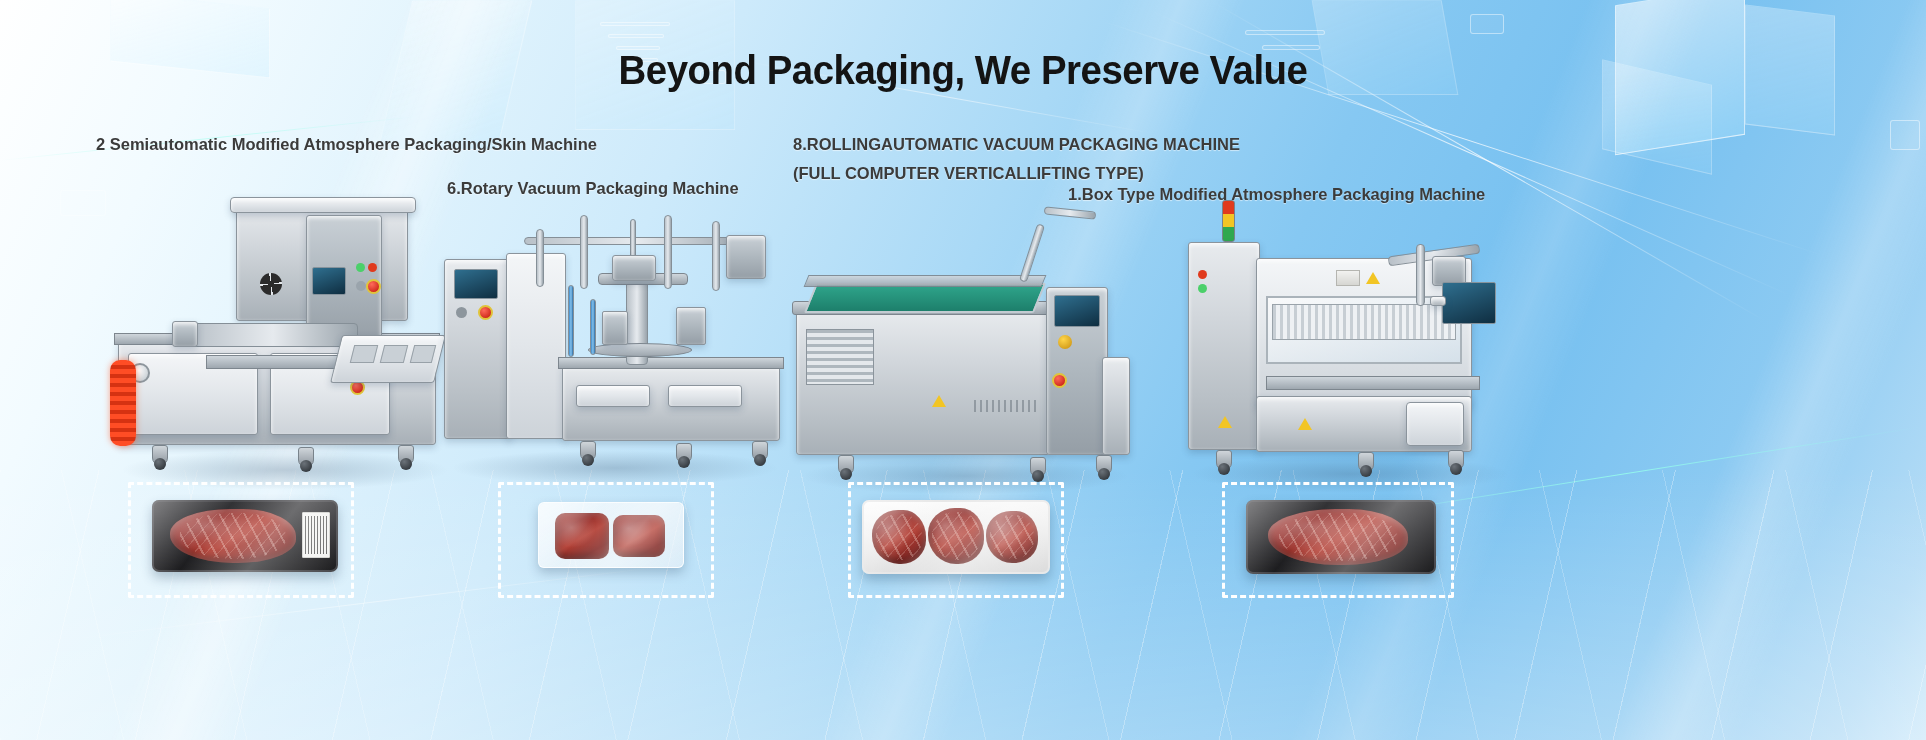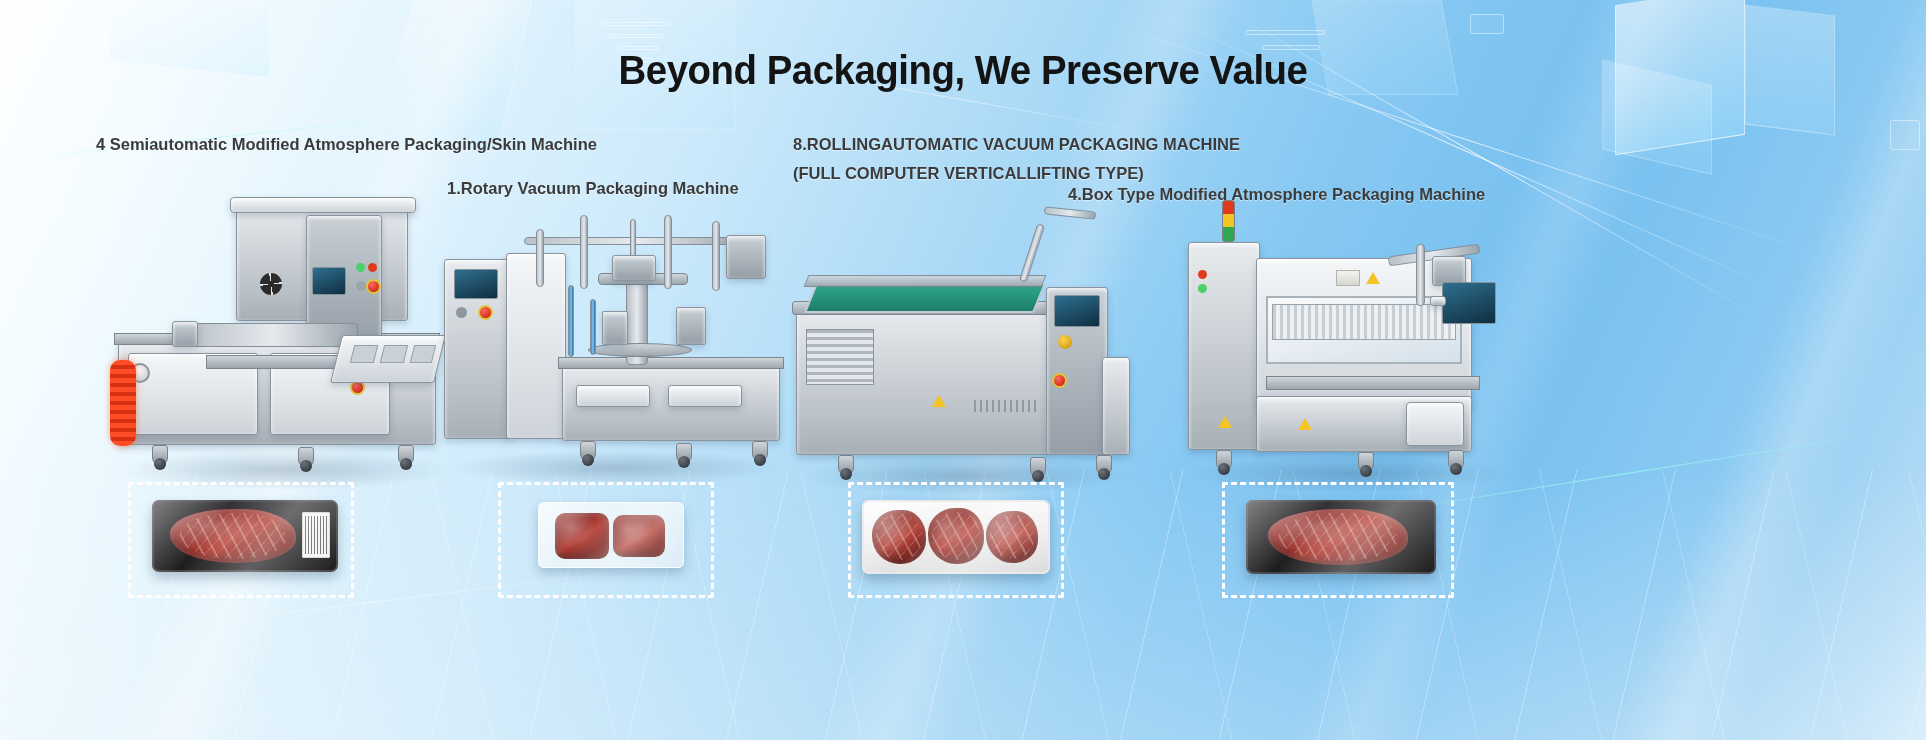--- a/index.html
+++ b/index.html
@@ -220,24 +220,24 @@
     <div class="hairline cyan" style="left:1330px;top:520px;width:600px;transform:rotate(-9deg);"></div>
     <div class="hairline cyan" style="left:0px;top:160px;width:420px;transform:rotate(-6deg);opacity:.6;"></div>
     <div class="hairline" style="left:740px;top:60px;width:420px;transform:rotate(10deg);opacity:.7;"></div>
     <div class="hairline" style="left:60px;top:640px;width:620px;transform:rotate(-7deg);opacity:.6;"></div>
 
     <div class="floor-grid"></div>
   </div>
 
   <div id="title">Beyond Packaging, We Preserve Value</div>
 
-  <div class="caption" id="cap1">4 Semiautomatic Modified Atmosphere Packaging/Skin Machine</div>
-  <div class="caption" id="cap2">1.Rotary Vacuum Packaging Machine</div>
+  <div class="caption" id="cap1">2 Semiautomatic Modified Atmosphere Packaging/Skin Machine</div>
+  <div class="caption" id="cap2">6.Rotary Vacuum Packaging Machine</div>
   <div class="caption" id="cap3">8.ROLLINGAUTOMATIC VACUUM PACKAGING MACHINE (FULL COMPUTER VERTICALLIFTING TYPE)</div>
-  <div class="caption" id="cap4">4.Box Type Modified Atmosphere Packaging Machine</div>
+  <div class="caption" id="cap4">1.Box Type Modified Atmosphere Packaging Machine</div>
 
   <div class="machine" style="left:110px;top:195px;width:340px;height:290px;">
     <div class="shadow-soft" style="left:10px;top:255px;width:330px;height:40px;"></div>
 
     <div class="mbody" style="left:8px;top:145px;width:318px;height:105px;"></div>
     <div class="cbar" style="left:4px;top:138px;width:326px;height:12px;"></div>
     <div class="mbody light" style="left:18px;top:158px;width:130px;height:82px;"></div>
     <div class="mbody light" style="left:160px;top:158px;width:120px;height:82px;"></div>
     <div class="mknob" style="left:20px;top:168px;width:20px;height:20px;background:radial-gradient(circle at 40% 35%,#ffffff,#b9c2c9);border:2px solid #8d969d;"></div>
     <div class="estop" style="left:240px;top:185px;"></div>

